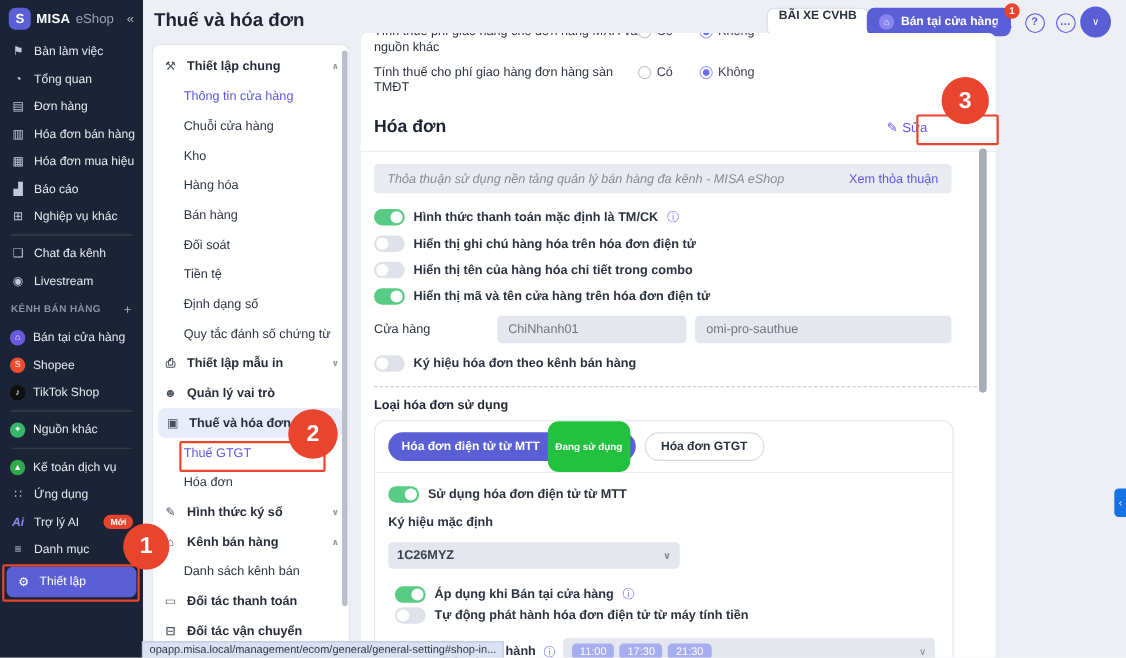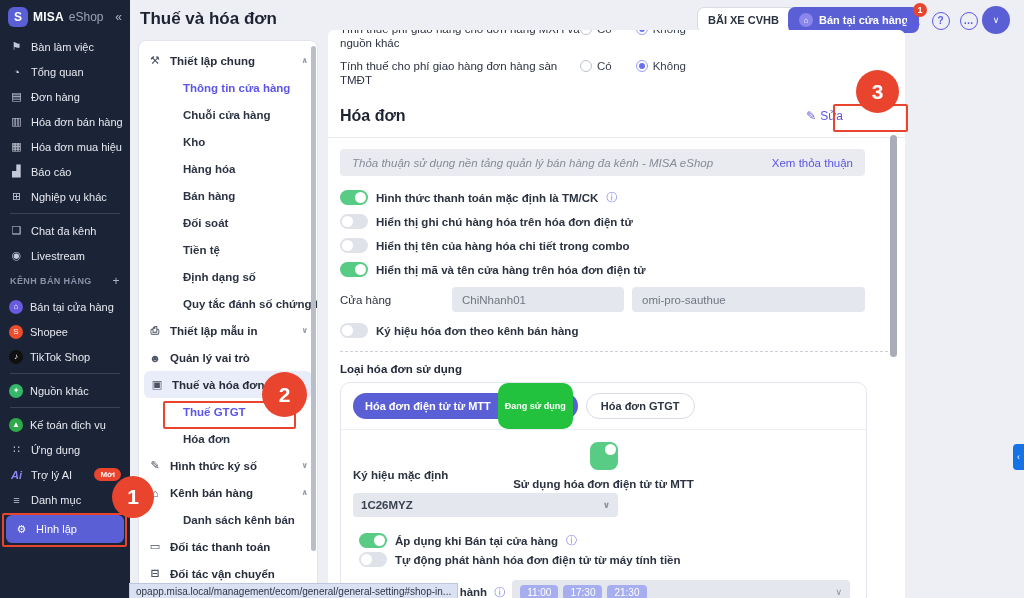--- a/index.html
+++ b/index.html
@@ -21,35 +21,35 @@
   .s-div { border-top:1px solid rgba(255,255,255,.14); margin:4px 10px; }
   .s-section { height:26px; display:flex; align-items:center; padding:0 10px; color:#8892a8; font-size:9px; font-weight:bold; letter-spacing:.4px; }
   .s-plus { margin-left:auto; color:#aeb5c6; font-size:12px; font-weight:normal; }
   .ai-ic { color:#8d86f5; font-weight:bold; font-size:11px; font-style:italic; }
   .badge-new { margin-left:auto; background:#e8442e; color:#fff; font-size:8px; font-weight:bold; padding:2px 6px; border-radius:8px; }
   .s-active { background:#5a5fd6; border-radius:6px; margin:3px 6px 0 6px; height:28px; color:#fff; padding:0 8px; }
   .s-active .s-ic { color:#fff; }
 
   
   .page-title { position:absolute; left:140px; top:9px; font-size:17px; font-weight:bold; color:#1d2332; z-index:1; }
-  .branch-chip { position:absolute; left:697px; top:7px; height:26px; background:#fff; border:1px solid #d8dce5; border-radius:7px; display:flex; align-items:center; gap:8px; padding:0 10px; font-size:11px; font-weight:bold; color:#2b3240; z-index:1; }
+  .branch-chip { position:absolute; left:697px; top:7px; height:26px; background:#fff; border:1px solid #d8dce5; border-radius:7px; display:flex; align-items:center; gap:8px; padding:0 10px; font-size:11px; font-weight:bold; color:#2b3240; z-index:1;flex-direction:column; }
   .chev { color:#8a8f9b; font-size:9px; }
   .pos-btn { position:absolute; left:788px; top:7px; height:26px; background:#5a5fd6; border-radius:7px; display:flex; align-items:center; gap:6px; padding:0 11px; color:#fff; font-size:11px; font-weight:bold; z-index:1; }
   .pos-ic { width:14px; height:14px; border-radius:50%; background:#8a86ee; display:flex; align-items:center; justify-content:center; font-size:8px; color:#fff; }
   .h-icon { position:absolute; top:11px; width:19px; height:19px; display:flex; align-items:center; justify-content:center; z-index:1; }
   .ring { border:1.5px solid #5c59e8; border-radius:50%; color:#5c59e8; font-size:10px; font-weight:bold; width:18px; height:18px; display:flex; align-items:center; justify-content:center; }
   .bell-badge { position:absolute; left:913px; top:3px; width:14px; height:14px; background:#e8442e; border-radius:50%; color:#fff; font-size:9px; font-weight:bold; display:flex; align-items:center; justify-content:center; z-index:2; }
   .avatar { position:absolute; left:982px; top:6px; width:28px; height:28px; border-radius:50%; background:#5a5fd6; color:#fff; display:flex; align-items:center; justify-content:center; font-size:11px; z-index:1; }
 
   
   .settings-panel { position:absolute; left:138px; top:40px; width:180px; height:558px; background:#fff; border:1px solid #e2e5ec; border-radius:8px 8px 0 0; padding-top:6px; overflow:hidden; z-index:1; }
   .m-row { height:27px; display:flex; align-items:center; gap:8px; padding:0 9px; font-size:11.5px; font-weight:bold; color:#272d3b; white-space:nowrap; }
   .m-ic { width:14px; text-align:center; color:#4b5263; font-size:11px; flex:0 0 14px; }
   .m-chev { margin-left:auto; color:#9399a5; font-size:8px; }
-  .m-sub { padding-left:44px; font-weight:700; color:#2c3343; }
+  .m-sub { padding-left:28px; font-weight:400; color:#2c3343; }
   .m-purple { color:#5c55e8; }
   .m-active { background:#e9ecf9; border-radius:6px; margin:0 5px; padding:0 6px; }
   .sp-thumb { position:absolute; left:311px; top:46px; width:5px; height:505px; background:#b9bec9; border-radius:3px; z-index:3; }
 
   
   .main-card { position:absolute; left:328px; top:30px; width:577px; height:568px; background:#fff; border-radius:6px 6px 0 0; padding:0 12px; overflow:hidden; z-index:1; }
   .fr { display:flex; align-items:flex-start; }
   .fr-label { flex:0 0 240px; font-size:11.5px; color:#2b3240; line-height:14px; }
   .radio-group { display:flex; gap:24px; padding-top:1px;justify-content:space-between; }
   .radio-opt { display:flex; align-items:center; gap:5px; font-size:11.5px; color:#3a4150; }
@@ -190,21 +190,21 @@
       <span class="s-ic ai-ic">Ai</span>
       <span>Trợ lý AI</span>
       <span class="badge-new">Mới</span>
     </div>
   <div class="s-item">
       <span class="s-ic">≡</span>
       <span>Danh mục</span>
     </div>
   <div class="s-item s-active">
       <span class="s-ic">⚙</span>
-      <span>Hình lập</span>
+      <span>Thiết lập</span>
     </div>
 </div>
 
 <div class="page-title">Thuế và hóa đơn</div>
 <div class="branch-chip">
   <span>BÃI XE CVHB</span>
   <span class="chev">∨</span>
 </div>
 <div class="pos-btn">
   <span class="pos-ic">⌂</span>
@@ -382,21 +382,21 @@
       <span class="tab-active">
         <span>Hóa đơn điện tử từ MTT</span>
         <span class="tab-badge">Đang sử dụng</span>
       </span>
       <span class="tab-idle">
           <span>Hóa đơn GTGT</span>
         </span>
     </div>
     <div class="tab-div"></div>
 
-    <div class="tgl-row" style="margin-top:12px;flex-direction:column;">
+    <div class="tgl-row" style="margin-top:12px;">
       <span class="tgl on"></span>
       <span class="tgl-lbl">Sử dụng hóa đơn điện tử từ MTT</span>
     </div>
 
     <div class="sym-lbl">Ký hiệu mặc định</div>
     <div class="select">
       <span>1C26MYZ</span>
       <span class="chev">∨</span>
     </div>
 

